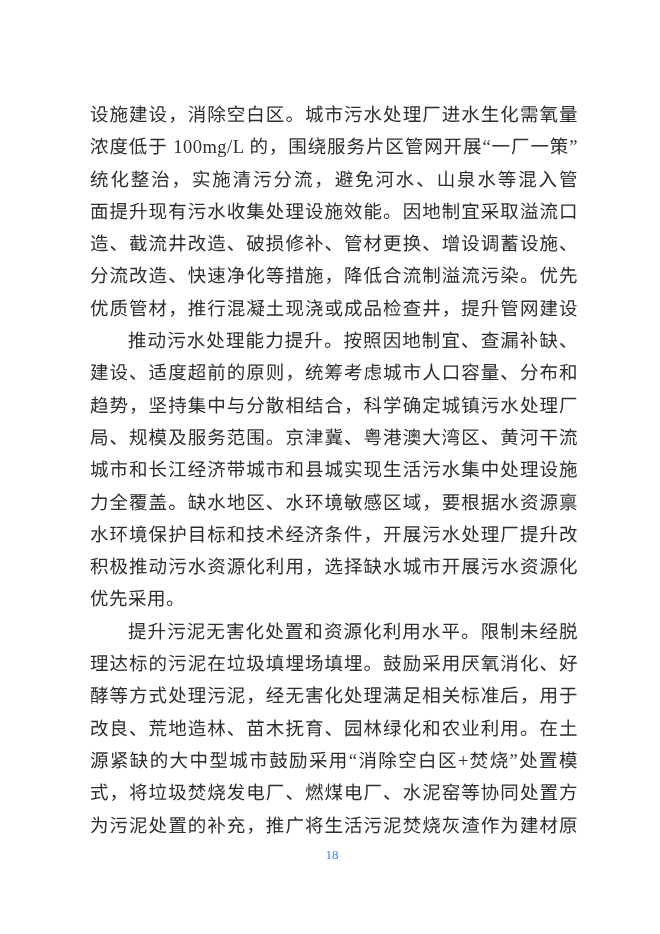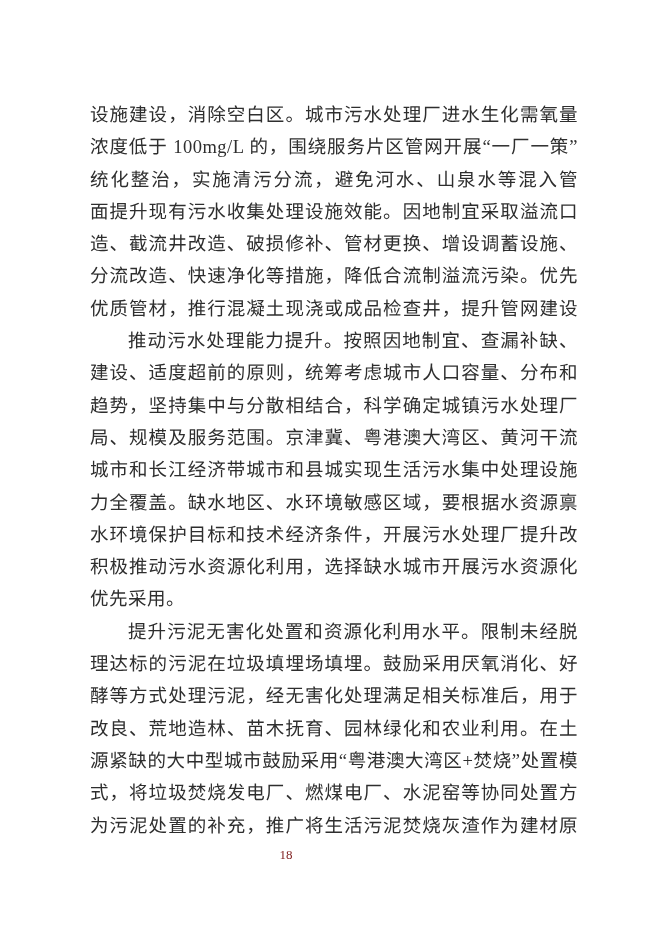--- a/index.html
+++ b/index.html
@@ -40,21 +40,22 @@
   }
   .page-number {
     position: absolute;
     top: 845px;
     left: 0;
     width: 572px;
     height: 20px;
     line-height: 20px;
     text-align: center;
     font-size: 13px;
-    color: #7f1d1d;
+    color: #3b82f6;
+    padding-left: 46px;
   }
 </style>
 </head>
 <body>
 
 <div class="page">
   <div class="text-column">
       <div class="line">设施建设，消除空白区。城市污水处理厂进水生化需氧量(BOD)</div>
       <div class="line">浓度低于 100mg/L 的，围绕服务片区管网开展“一厂一策”系</div>
       <div class="line">统化整治，实施清污分流，避免河水、山泉水等混入管网，全</div>
@@ -68,18 +69,18 @@
       <div class="line">局、规模及服务范围。京津冀、粤港澳大湾区、黄河干流沿线</div>
       <div class="line">城市和长江经济带城市和县城实现生活污水集中处理设施能</div>
       <div class="line">力全覆盖。缺水地区、水环境敏感区域，要根据水资源禀赋、</div>
       <div class="line">水环境保护目标和技术经济条件，开展污水处理厂提升改造，</div>
       <div class="line">积极推动污水资源化利用，选择缺水城市开展污水资源化利用</div>
       <div class="line short">优先采用。</div>
       <div class="line indent">提升污泥无害化处置和资源化利用水平。限制未经脱水处</div>
       <div class="line">理达标的污泥在垃圾填埋场填埋。鼓励采用厌氧消化、好氧发</div>
       <div class="line">酵等方式处理污泥，经无害化处理满足相关标准后，用于土地</div>
       <div class="line">改良、荒地造林、苗木抚育、园林绿化和农业利用。在土地资</div>
-      <div class="line">源紧缺的大中型城市鼓励采用“粤港澳大湾区+焚烧”处置模</div>
+      <div class="line">源紧缺的大中型城市鼓励采用“消除空白区+焚烧”处置模</div>
       <div class="line">式，将垃圾焚烧发电厂、燃煤电厂、水泥窑等协同处置方式作</div>
       <div class="line">为污泥处置的补充，推广将生活污泥焚烧灰渣作为建材原料加</div>
     </div>
   <div class="page-number">18</div>
 </div>
 
 </body></html>

